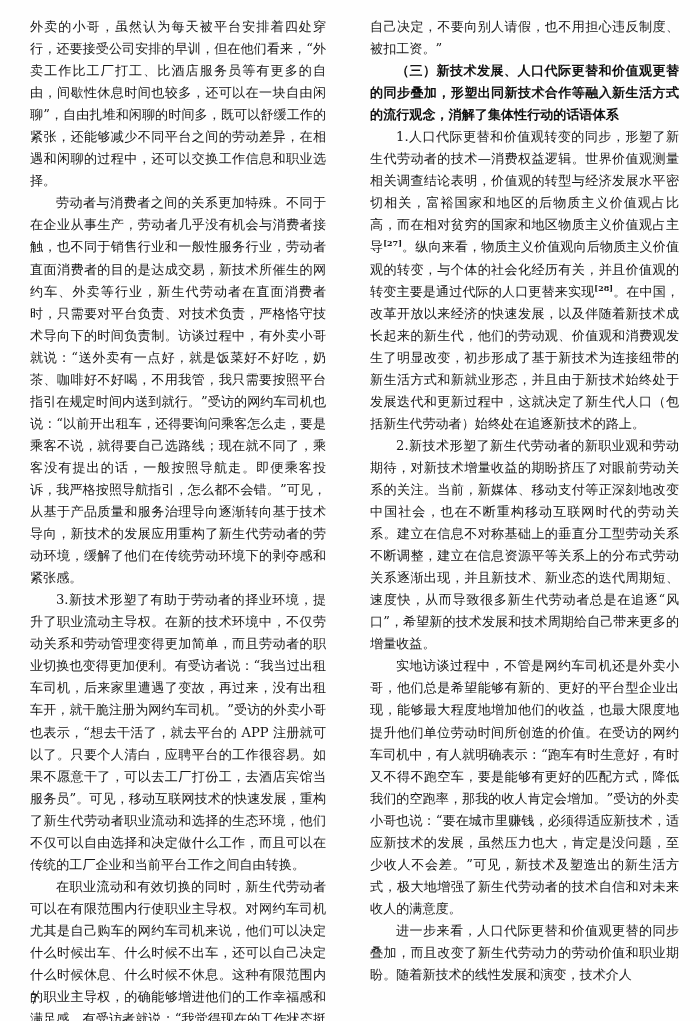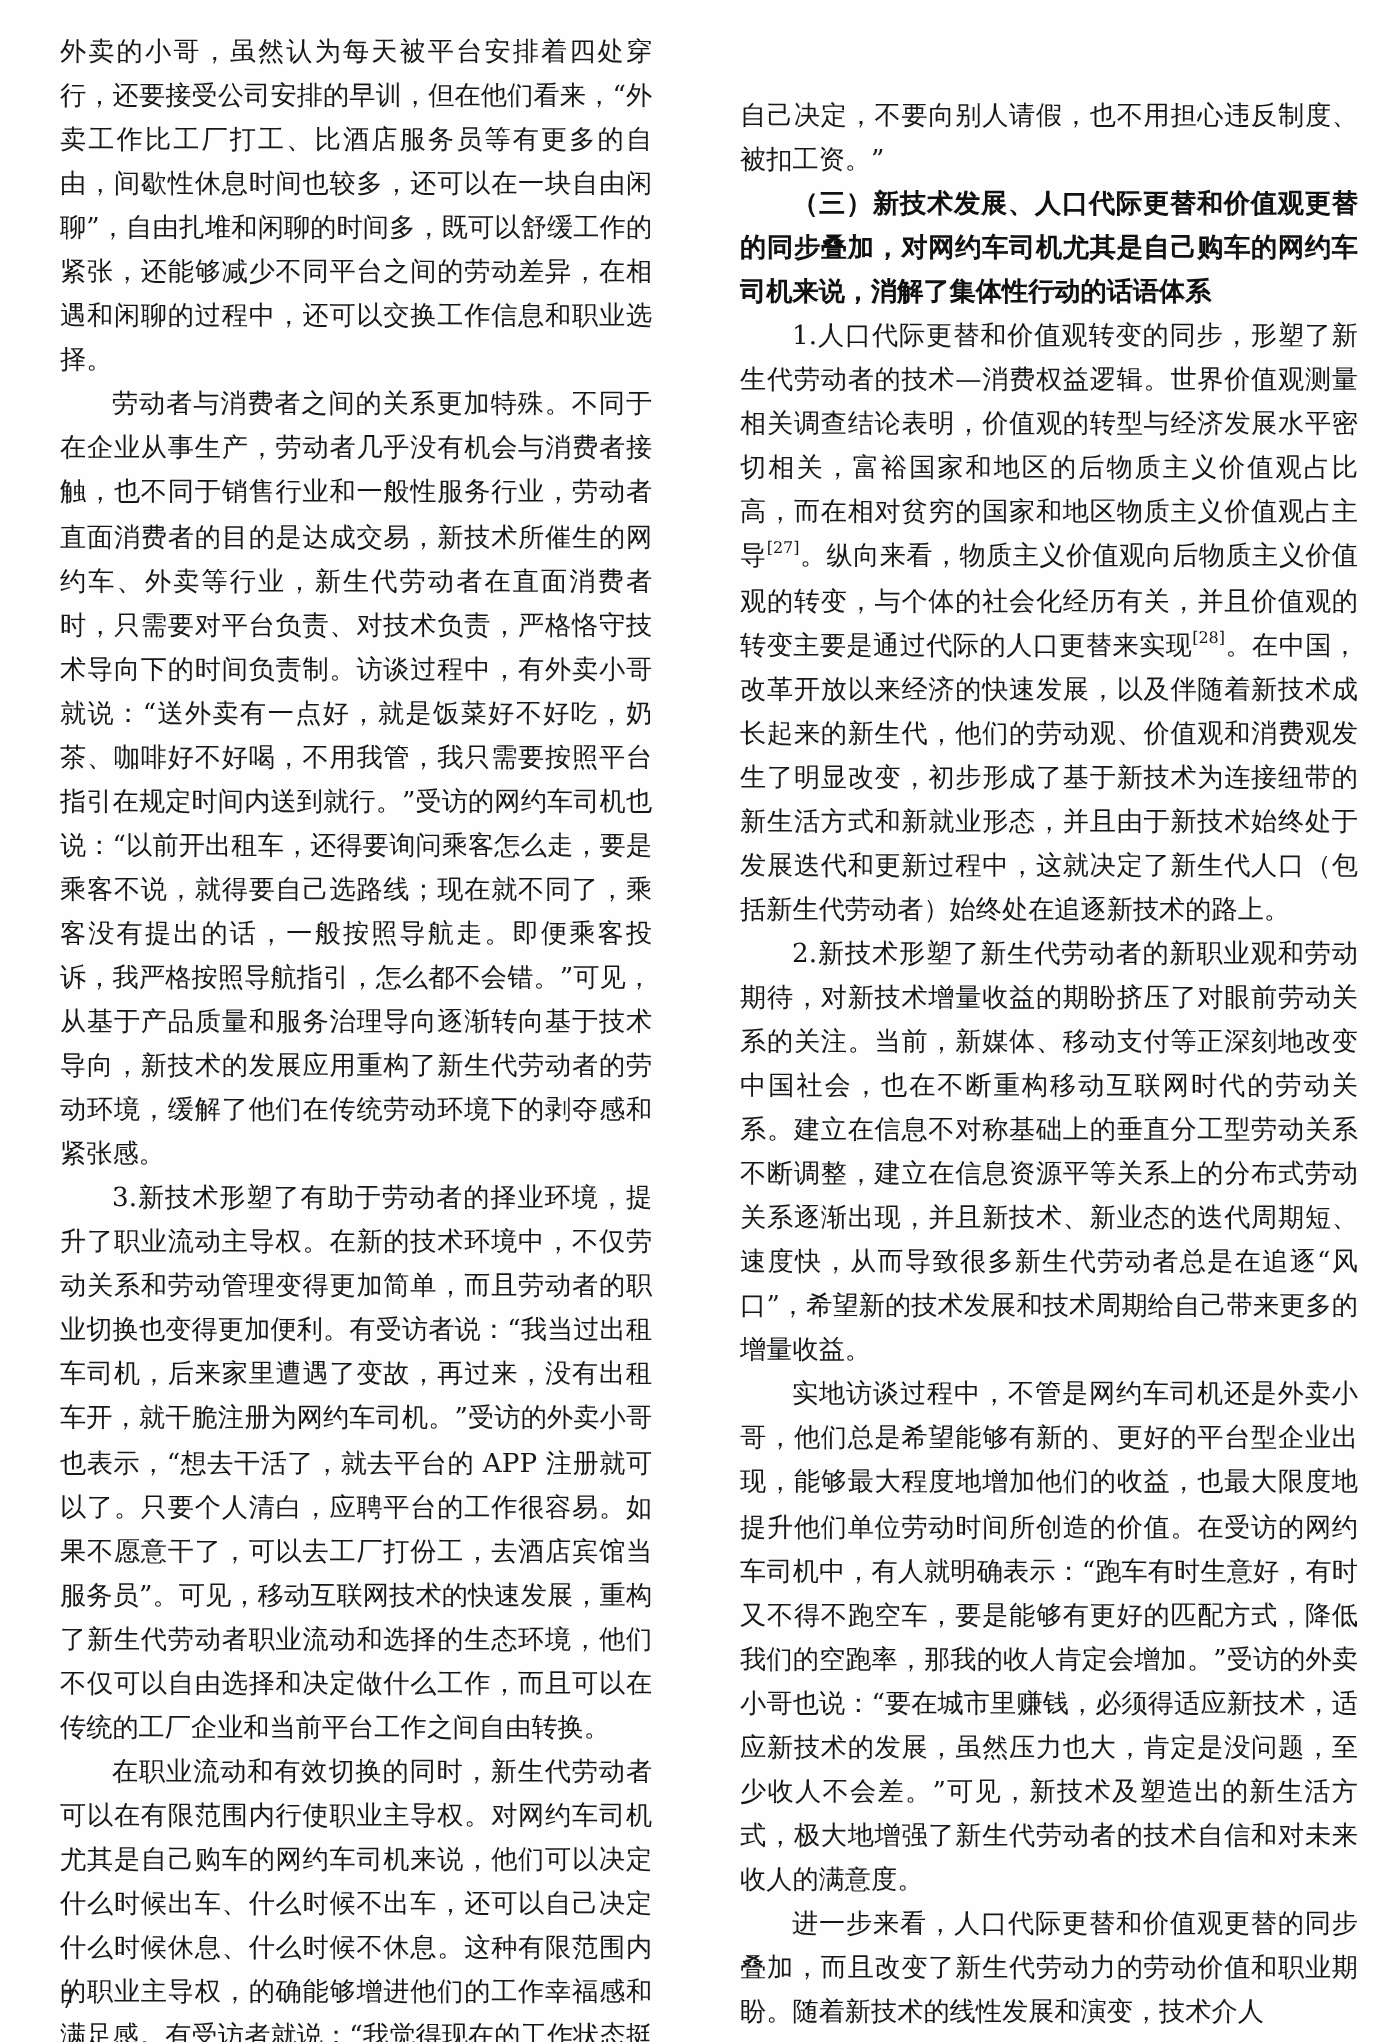--- a/index.html
+++ b/index.html
@@ -34,21 +34,21 @@
     gap: 4px;
   }
   .col {
     width: 350px;
     box-sizing: border-box;
     padding-left: 30px;
     padding-right: 20px;
     padding-top: 16px;
   }
   .col-left { padding-left: 30px; padding-right: 22px; }
-  .col-right { padding-left: 18px; padding-right: 21px; margin-top: 32px; }
+  .col-right { padding-left: 18px; padding-right: 21px; }
 
   p.para {
     margin: 0;
     font-size: 13.1px;
     line-height: 22.05px;
     text-align: justify;
     text-justify: inter-ideograph;
     letter-spacing: 0.0px;
     text-indent: 0;
     color: #171717;
@@ -65,20 +65,21 @@
     text-justify: inter-ideograph;
     font-weight: bold;
     text-indent: 26px;
     font-family: "DejaVu Sans", "Liberation Sans", sans-serif;
     color: #111111;
   }
   sup.fn {
     font-size: 8px;
     vertical-align: super;
     line-height: 0;
+    font-weight: bold;
   }
   .page-number {
     position: absolute;
     left: 30px;
     bottom: 14px;
     font-size: 12.5px;
     font-family: "DejaVu Serif", "Liberation Serif", serif;
     color: #1a1a1a;
     letter-spacing: 0.3px;
   }
@@ -91,21 +92,21 @@
 
     <div class="col col-left">
       <p class="para">外卖的小哥，虽然认为每天被平台安排着四处穿行，还要接受公司安排的早训，但在他们看来，“外卖工作比工厂打工、比酒店服务员等有更多的自由，间歇性休息时间也较多，还可以在一块自由闲聊”，自由扎堆和闲聊的时间多，既可以舒缓工作的紧张，还能够减少不同平台之间的劳动差异，在相遇和闲聊的过程中，还可以交换工作信息和职业选择。</p>
       <p class="para indent">劳动者与消费者之间的关系更加特殊。不同于在企业从事生产，劳动者几乎没有机会与消费者接触，也不同于销售行业和一般性服务行业，劳动者直面消费者的目的是达成交易，新技术所催生的网约车、外卖等行业，新生代劳动者在直面消费者时，只需要对平台负责、对技术负责，严格恪守技术导向下的时间负责制。访谈过程中，有外卖小哥就说：“送外卖有一点好，就是饭菜好不好吃，奶茶、咖啡好不好喝，不用我管，我只需要按照平台指引在规定时间内送到就行。”受访的网约车司机也说：“以前开出租车，还得要询问乘客怎么走，要是乘客不说，就得要自己选路线；现在就不同了，乘客没有提出的话，一般按照导航走。即便乘客投诉，我严格按照导航指引，怎么都不会错。”可见，从基于产品质量和服务治理导向逐渐转向基于技术导向，新技术的发展应用重构了新生代劳动者的劳动环境，缓解了他们在传统劳动环境下的剥夺感和紧张感。</p>
       <p class="para indent">3.新技术形塑了有助于劳动者的择业环境，提升了职业流动主导权。在新的技术环境中，不仅劳动关系和劳动管理变得更加简单，而且劳动者的职业切换也变得更加便利。有受访者说：“我当过出租车司机，后来家里遭遇了变故，再过来，没有出租车开，就干脆注册为网约车司机。”受访的外卖小哥也表示，“想去干活了，就去平台的 APP 注册就可以了。只要个人清白，应聘平台的工作很容易。如果不愿意干了，可以去工厂打份工，去酒店宾馆当服务员”。可见，移动互联网技术的快速发展，重构了新生代劳动者职业流动和选择的生态环境，他们不仅可以自由选择和决定做什么工作，而且可以在传统的工厂企业和当前平台工作之间自由转换。</p>
       <p class="para indent">在职业流动和有效切换的同时，新生代劳动者可以在有限范围内行使职业主导权。对网约车司机尤其是自己购车的网约车司机来说，他们可以决定什么时候出车、什么时候不出车，还可以自己决定什么时候休息、什么时候不休息。这种有限范围内的职业主导权，的确能够增进他们的工作幸福感和满足感。有受访者就说：“我觉得现在的工作状态挺好，虽然压力也大，但是干什么工作没压力呢？当我累的时候，当我不愿意干活的时候，可以</p>
     </div>
 
     <div class="col col-right">
       <p class="para">自己决定，不要向别人请假，也不用担心违反制度、被扣工资。”</p>
-      <p class="heading">（三）新技术发展、人口代际更替和价值观更替的同步叠加，对网约车司机尤其是自己购车的网约车司机来说，消解了集体性行动的话语体系</p>
+      <p class="heading">（三）新技术发展、人口代际更替和价值观更替的同步叠加，形塑出同新技术合作等融入新生活方式的流行观念，消解了集体性行动的话语体系</p>
       <p class="para indent">1.人口代际更替和价值观转变的同步，形塑了新生代劳动者的技术—消费权益逻辑。世界价值观测量相关调查结论表明，价值观的转型与经济发展水平密切相关，富裕国家和地区的后物质主义价值观占比高，而在相对贫穷的国家和地区物质主义价值观占主导<sup class="fn">[27]</sup>。纵向来看，物质主义价值观向后物质主义价值观的转变，与个体的社会化经历有关，并且价值观的转变主要是通过代际的人口更替来实现<sup class="fn">[28]</sup>。在中国，改革开放以来经济的快速发展，以及伴随着新技术成长起来的新生代，他们的劳动观、价值观和消费观发生了明显改变，初步形成了基于新技术为连接纽带的新生活方式和新就业形态，并且由于新技术始终处于发展迭代和更新过程中，这就决定了新生代人口（包括新生代劳动者）始终处在追逐新技术的路上。</p>
       <p class="para indent">2.新技术形塑了新生代劳动者的新职业观和劳动期待，对新技术增量收益的期盼挤压了对眼前劳动关系的关注。当前，新媒体、移动支付等正深刻地改变中国社会，也在不断重构移动互联网时代的劳动关系。建立在信息不对称基础上的垂直分工型劳动关系不断调整，建立在信息资源平等关系上的分布式劳动关系逐渐出现，并且新技术、新业态的迭代周期短、速度快，从而导致很多新生代劳动者总是在追逐“风口”，希望新的技术发展和技术周期给自己带来更多的增量收益。</p>
       <p class="para indent">实地访谈过程中，不管是网约车司机还是外卖小哥，他们总是希望能够有新的、更好的平台型企业出现，能够最大程度地增加他们的收益，也最大限度地提升他们单位劳动时间所创造的价值。在受访的网约车司机中，有人就明确表示：“跑车有时生意好，有时又不得不跑空车，要是能够有更好的匹配方式，降低我们的空跑率，那我的收人肯定会增加。”受访的外卖小哥也说：“要在城市里赚钱，必须得适应新技术，适应新技术的发展，虽然压力也大，肯定是没问题，至少收人不会差。”可见，新技术及塑造出的新生活方式，极大地增强了新生代劳动者的技术自信和对未来收人的满意度。</p>
       <p class="para indent">进一步来看，人口代际更替和价值观更替的同步叠加，而且改变了新生代劳动力的劳动价值和职业期盼。随着新技术的线性发展和演变，技术介人</p>
     </div>
 
   </div>
 
   <div class="page-number">7</div>
 </div>

